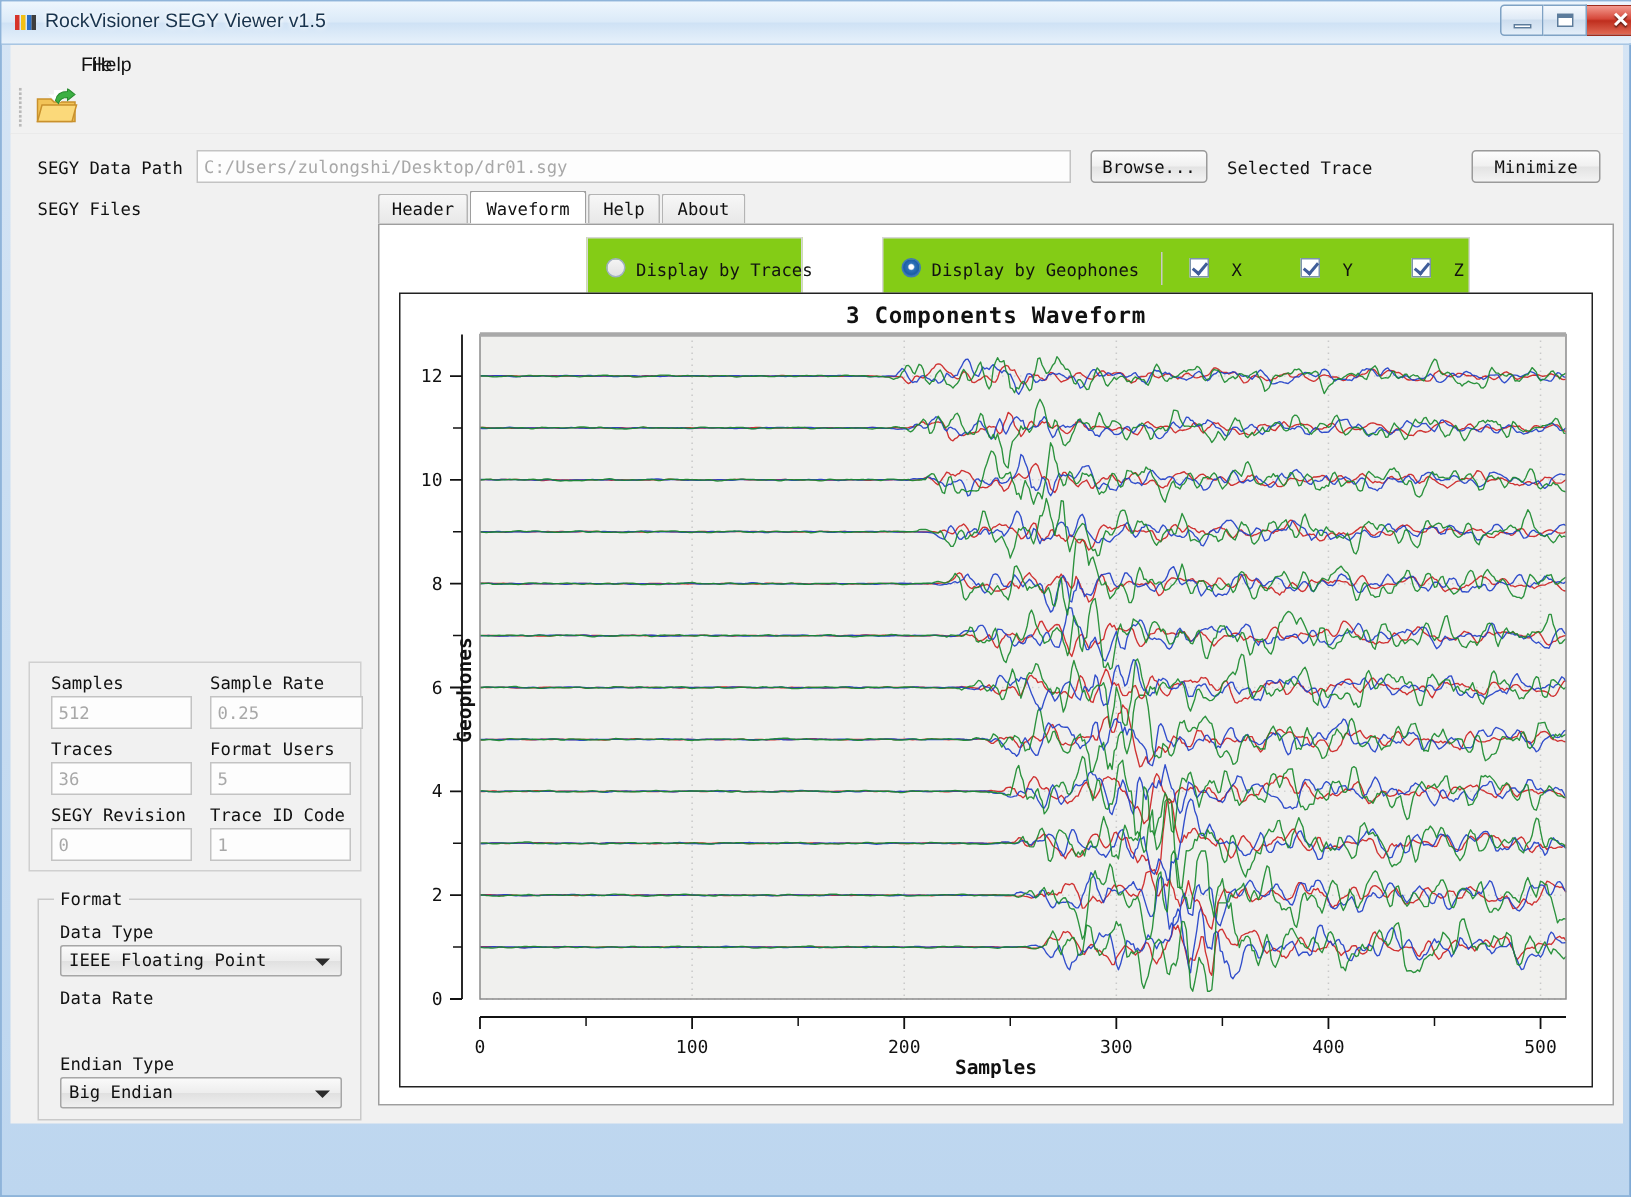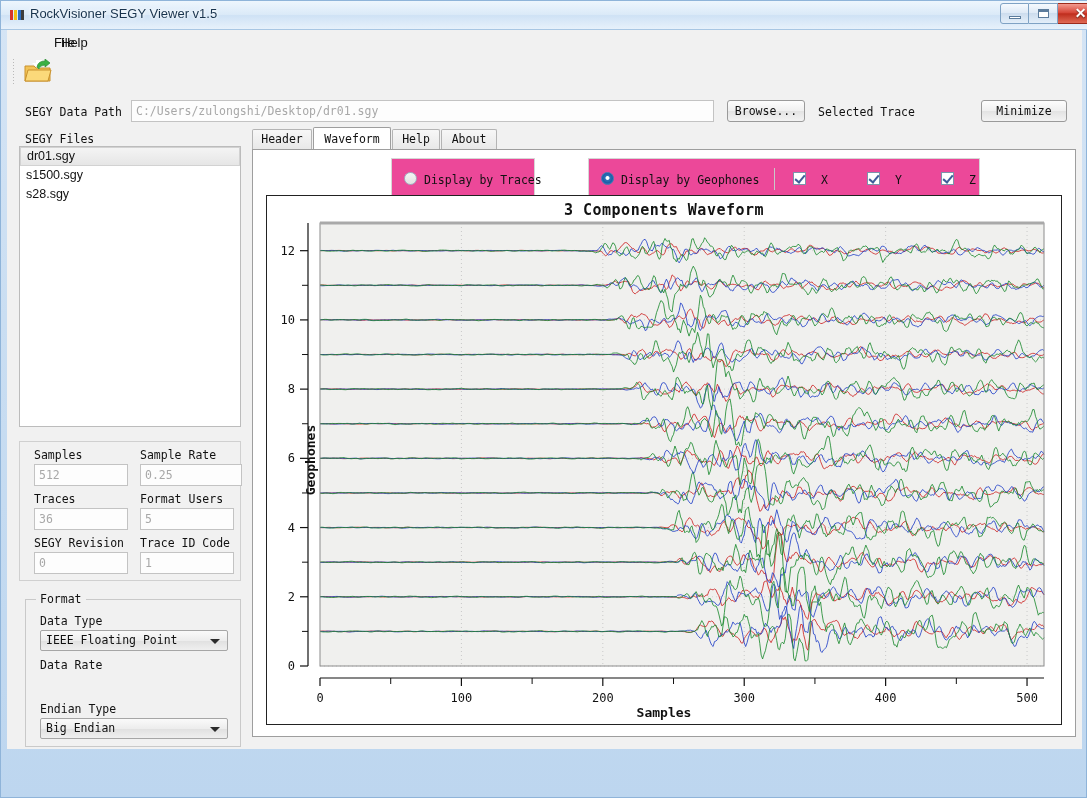--- a/index.html
+++ b/index.html
@@ -166,21 +166,21 @@
   .tab.active{background:#fff;height:22px;top:-2px;line-height:22px;border-color:#9e9e9e;z-index:3;}
 
   .tabpanel{
     position:absolute;left:245px;top:60px;width:824px;height:588px;
     background:#fff;border:1px solid #9e9e9e;box-sizing:border-box;
   }
 
   
   .radiopanel{
     position:absolute;box-sizing:border-box;
-    border:1px solid #d6d6d6;background:#ec4899;
+    border:1px solid #d6d6d6;background:#84cc16;
   }
   .radio{
     position:absolute;width:13px;height:13px;border-radius:50%;
     border:1px solid #9fb0c2;background:linear-gradient(180deg,#f4f4f4,#e2e2e2);
     box-sizing:border-box;
   }
   .radio.on{border-color:#3f79b5;background:radial-gradient(circle at 50% 45%, #ffffff 0%, #ffffff 18%, #2e72b8 30%, #1b5ea6 60%, #5796d4 100%);}
   .chk{
     position:absolute;width:13px;height:13px;box-sizing:border-box;
     border:1px solid #7c93ab;background:#fff;
@@ -277,25 +277,20 @@
       <input type="text" value="1" style="">
       <span class="arrows">
         <span class="arr up"></span>
         <span class="arr dn"></span>
       </span>
     </div>
 
     <span class="btn" style="left:974px;top:11px;width:86px;height:22px;line-height:20px;">Minimize</span>
 
     <span class="lbl" style="left:18px;top:43px;">SEGY Files</span>
-    <div class="filelist" style="left:12px;top:57px;width:222px;height:281px;">
-      <div class="fileitem sel">dr01.sgy</div>
-      <div class="fileitem">s1500.sgy</div>
-      <div class="fileitem">s28.sgy</div>
-    </div>
 
     <div class="panelbox" style="left:12px;top:352px;width:222px;height:140px;">
       <span class="lbl" style="left:14px;top:6px;">Samples</span>
       <span class="txtfield" style="left:14px;top:22px;width:94px;">512</span>
       <span class="lbl" style="left:120px;top:6px;">Sample Rate</span>
       <span class="txtfield" style="left:120px;top:22px;width:102px;">0.25</span>
 
       <span class="lbl" style="left:14px;top:50px;">Traces</span>
       <span class="txtfield" style="left:14px;top:66px;width:94px;">36</span>
       <span class="lbl" style="left:120px;top:50px;">Format Users</span>

